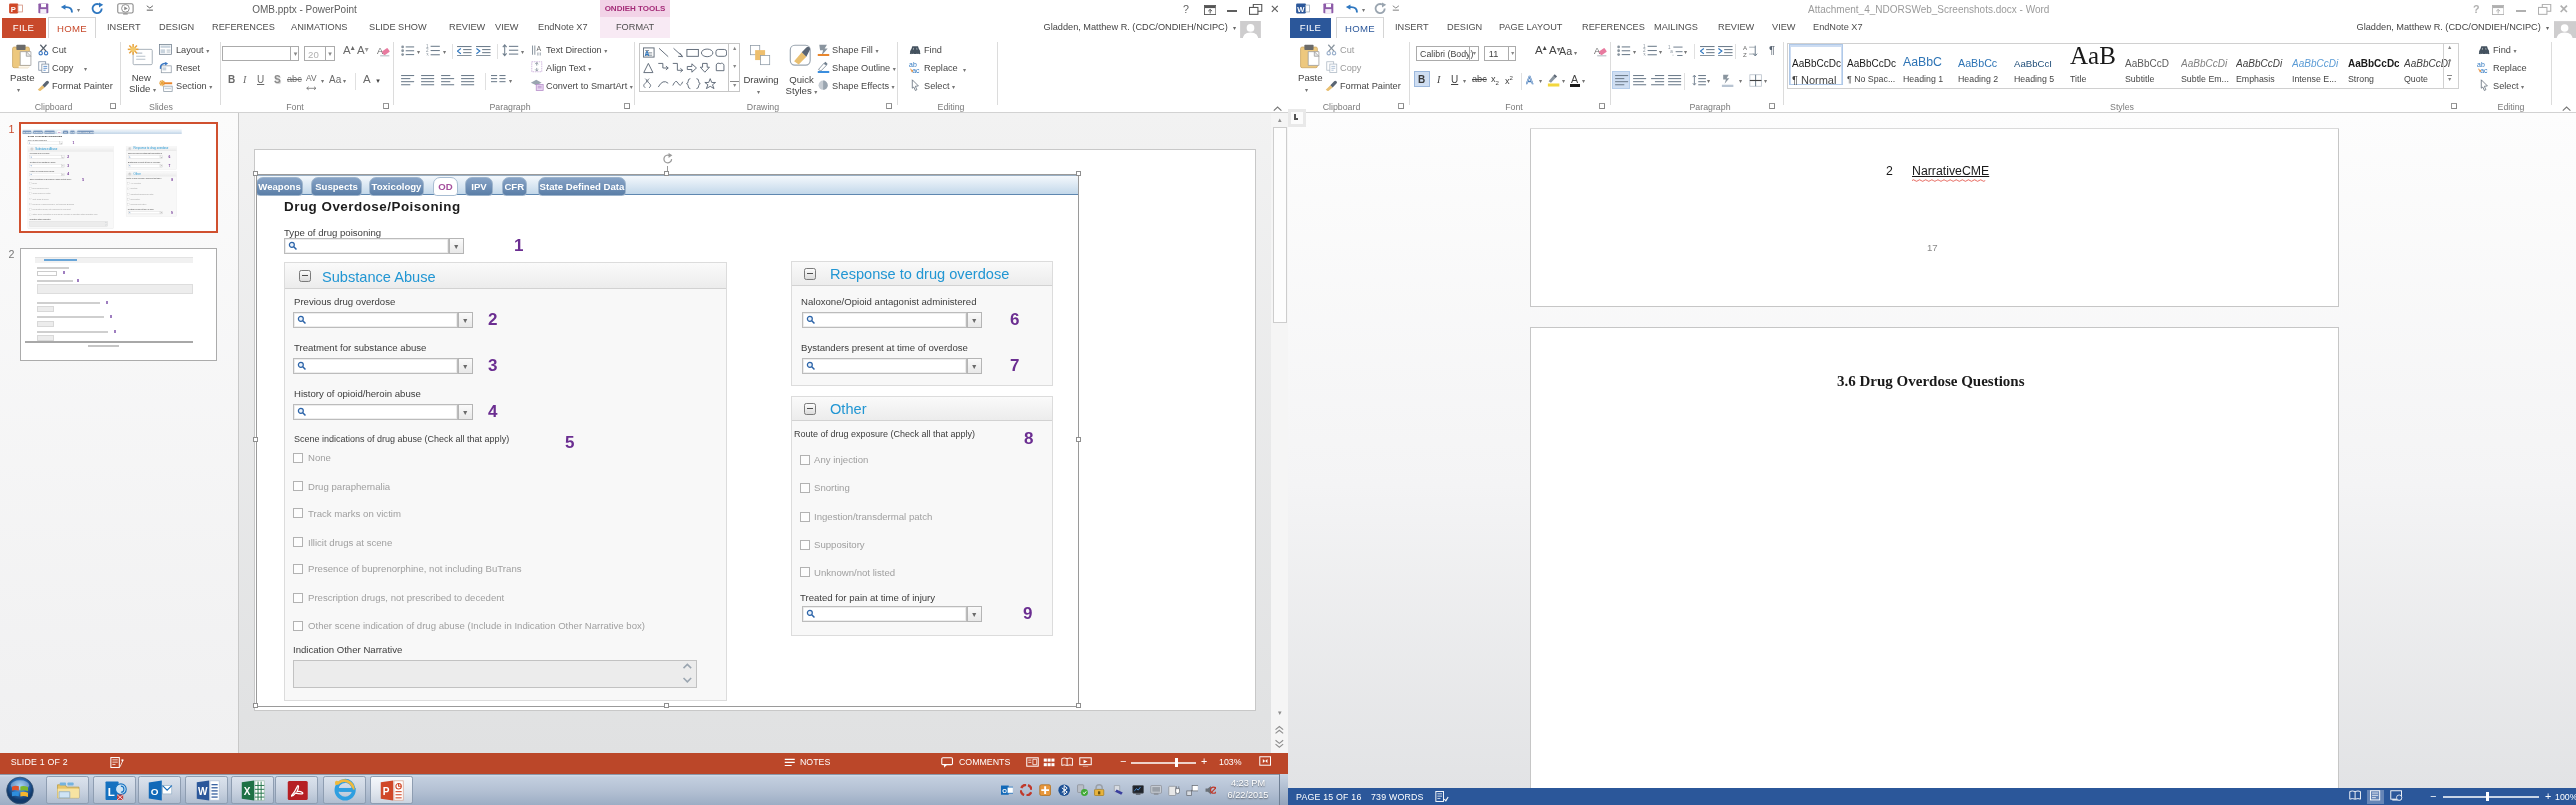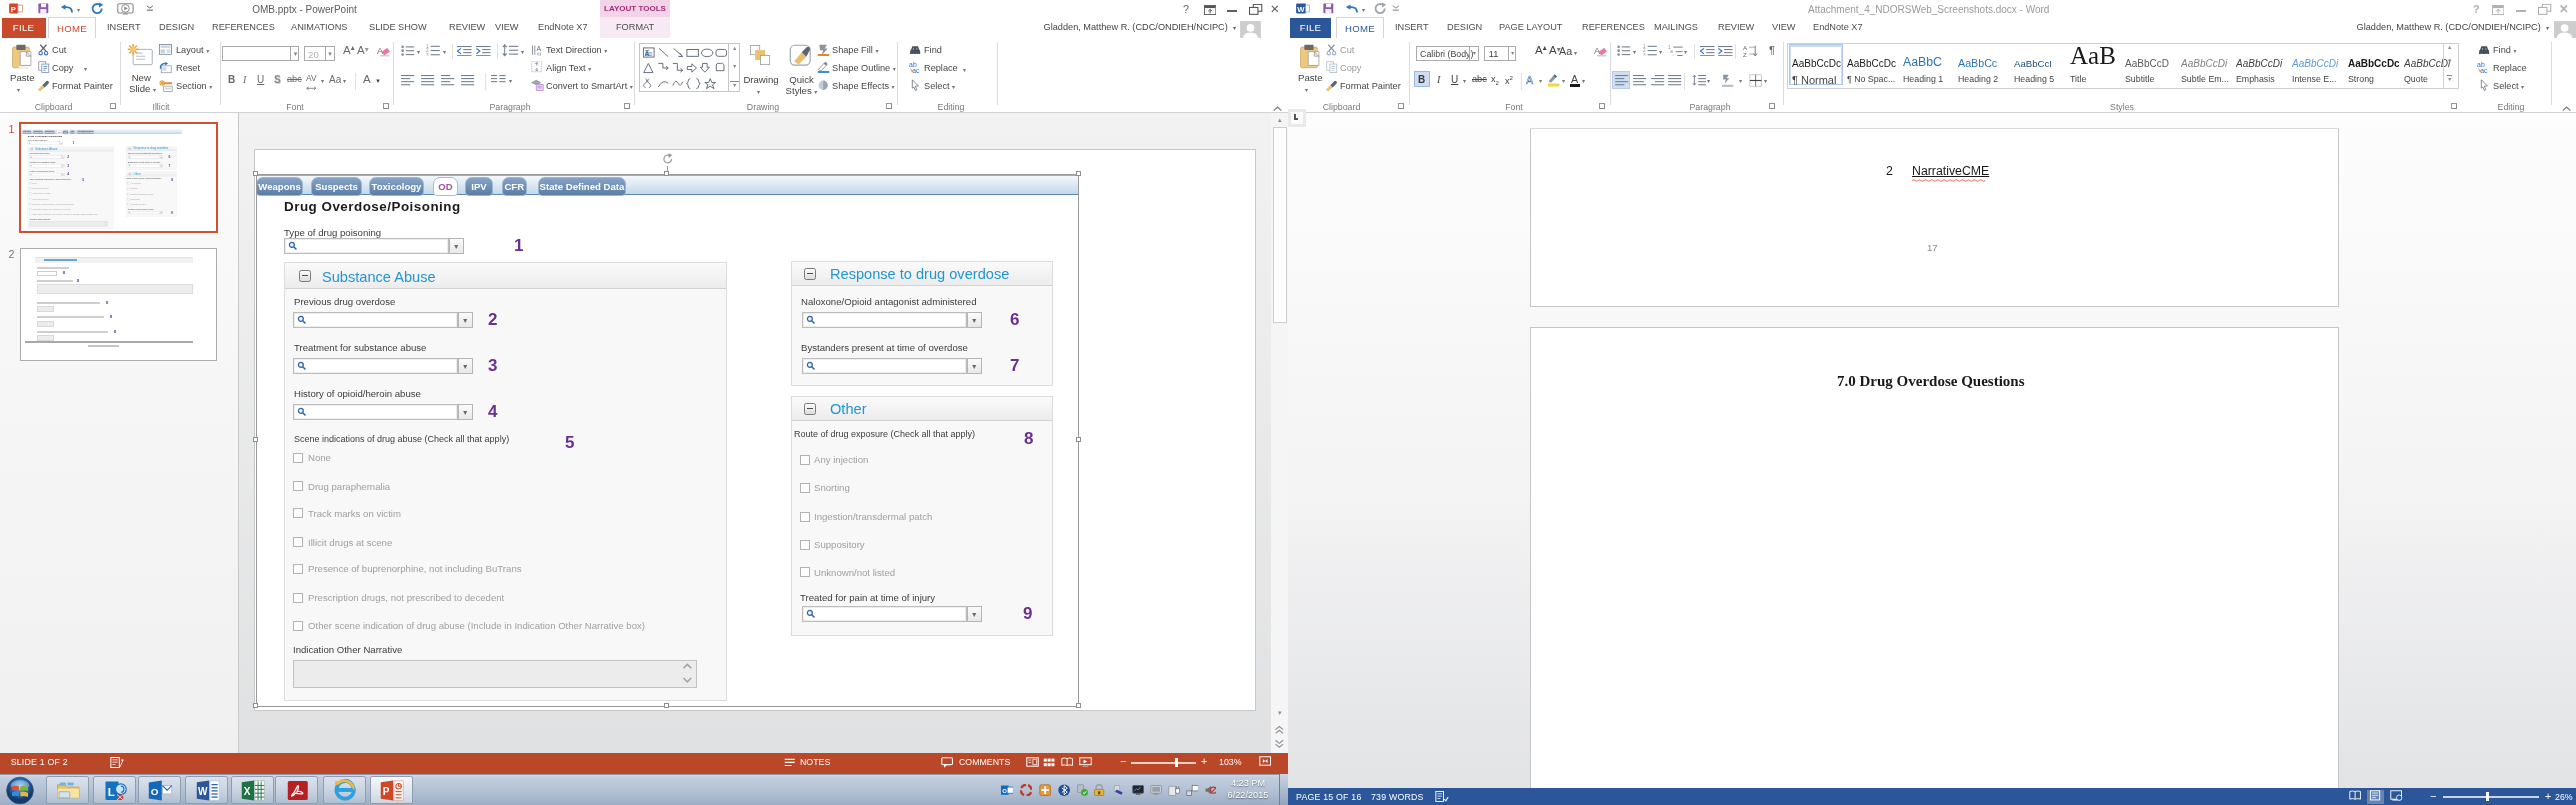--- a/index.html
+++ b/index.html
@@ -23,21 +23,21 @@
 .ptitle{position:absolute;top:6.1px;font-size:14.6px;color:#2196d3;white-space:nowrap}
 .pico{position:absolute;width:11.5px;height:11.5px;border:0.8px solid #7b7b7b;border-radius:2.3px;background:linear-gradient(#fcfcfc,#dcdcdc)}
 .pico:before{content:"";position:absolute;left:1.5px;top:3.8px;width:6.1px;height:1.5px;background:#4e4e4e}
 .ftab{position:absolute;height:19px;background:linear-gradient(#87a3c6,#5a7ea7);border:0.8px solid #9db4cc;border-radius:7px 7px 3.8px 3.8px;color:#fff;font-size:9.6px;font-weight:bold;text-align:center;line-height:18.4px}
 .hnd{position:absolute;width:5.4px;height:5.4px;background:#fff;border:0.8px solid #8f8f8f}
 .wbtn{position:absolute;color:#555;font-size:10px}
 .st{position:absolute;color:#fff;font-size:8.8px;white-space:nowrap}
 .ri{position:absolute;font-size:9.2px;color:#464646;white-space:nowrap}
 </style></head><body>
 <div class="a" style="left:600px;top:0;width:70px;height:38px;background:#f8eaf4"></div>
-<div class="a" style="left:600px;top:0;width:70px;height:17px;background:#f2d3e7;color:#a42c78;font-size:8px;font-weight:bold;text-align:center;line-height:18.4px">LAYOUT TOOLS</div>
+<div class="a" style="left:600px;top:0;width:70px;height:17px;background:#f2d3e7;color:#a42c78;font-size:8px;font-weight:bold;text-align:center;line-height:18.4px">ONDIEH TOOLS</div>
 <div class="a" style="left:205px;top:3.8px;width:199px;font-size:10px;color:#5d5d5d;text-align:center;white-space:nowrap">OMB.pptx - PowerPoint</div>
 <svg class="a" style="left:9.2px;top:2.3px" width="14" height="13" viewBox="0 0 18 17">
     <rect x="0" y="2" width="12" height="13" rx="1.5" fill="#d04727"></rect>
     <text x="2.2" y="12.5" fill="#fff" font-size="10" font-weight="bold" font-family="Liberation Sans">P</text>
     <rect x="11.5" y="4" width="6" height="9" fill="#fff" stroke="#d08a76" stroke-width="1"></rect>
   </svg>
 <svg class="a" style="left:38px;top:3.1px" width="10.7" height="10.7" viewBox="0 0 14 14">
     <rect x="0.5" y="0.5" width="13" height="13" rx="1" fill="#8d5aa8"></rect>
     <rect x="4" y="1" width="6.5" height="4.5" fill="#fff"></rect>
     <rect x="3" y="8" width="8" height="6" fill="#f3eef8"></rect>
@@ -159,21 +159,21 @@
       <line x1="4" y1="0" x2="4" y2="8"></line>
       <line x1="0" y1="4" x2="8" y2="4"></line>
       <line x1="1.2" y1="1.2" x2="6.8" y2="6.8"></line>
       <line x1="6.8" y1="1.2" x2="1.2" y2="6.8"></line>
     </g>
     <rect x="6" y="3" width="11" height="2.5" fill="#e8862d"></rect>
     <rect x="6" y="8" width="11" height="7" fill="#fff" stroke="#8e9aa6"></rect>
     <rect x="7.5" y="10" width="8" height="2" fill="#c9d4de"></rect>
   </svg>
 <div class="ri" style="left:176px;top:81px">Section <span class="arr" style="position:static">▾</span></div>
-<div class="gl" style="left:142px;width:38px">Illicit</div>
+<div class="gl" style="left:142px;width:38px">Slides</div>
 <div class="a" style="left:222px;top:46px;width:77px;height:15.3px;border:0.8px solid #ababab;background:#fff"></div>
 <div class="a" style="left:290px;top:46px;width:10px;height:15.3px;border-left:0.8px solid #ababab;color:#888;font-size:6.1px;text-align:center;line-height:15.3px">▼</div>
 <div class="a" style="left:304px;top:46px;width:31px;height:15.3px;border:0.8px solid #ababab;background:#fff;font-size:9.6px;color:#b0b0b0;padding:1.5px 0 0 3.1px">20</div>
 <div class="a" style="left:325px;top:46px;width:9.2px;height:15.3px;border-left:0.8px solid #ababab;color:#888;font-size:6.1px;text-align:center;line-height:15.3px">▼</div>
 <div class="ri" style="left:343px;top:44px;font-size:11.5px;color:#6a6a6a">A<span style="font-size:7.7px;position:relative;top:-3.8px">▴</span> A<span style="font-size:7.7px;position:relative;top:-2.3px;color:#999">▾</span></div>
 <svg class="a" style="left:377px;top:45px" width="14" height="13" viewBox="0 0 18 17">
     <text x="0" y="12" font-size="12" fill="#6a6a6a" font-family="Liberation Sans">A</text>
     <rect x="7" y="6" width="9" height="6" rx="1" fill="#e87a9f" transform="rotate(-35 11 9)"></rect>
     <rect x="4" y="13" width="12" height="2" fill="#c8cdd2"></rect>
   </svg>
@@ -1226,21 +1226,21 @@
 <div class="a" style="left:1294px;top:114px;width:3.8px;height:6.1px;border-left:2.3px solid #555;border-bottom:2.3px solid #555"></div>
 <div class="a" style="left:1530px;top:128px;width:809px;height:179px;background:#fff;border:0.8px solid #c6c6c6;border-top:none"></div>
 <div class="a" style="left:1530px;top:128px;width:809px;height:0.8px;background:#dadada"></div>
 <div class="a" style="left:1530px;top:327px;width:809px;height:462px;background:#fff;border:0.8px solid #c6c6c6;border-bottom:none"></div>
 <div class="a" style="left:1886px;top:164px;font-size:12.3px;color:#1a1a1a">2</div>
 <div class="a" style="left:1912px;top:164px;font-size:12.3px;color:#1a1a1a;text-decoration:underline">NarrativeCME</div>
 <svg class="a" style="left:1912px;top:179px" width="74" height="3.1" viewBox="0 0 97 4">
     <path d="M0,2 q2,-2 4,0 t4,0 t4,0 t4,0 t4,0 t4,0 t4,0 t4,0 t4,0 t4,0 t4,0 t4,0 t4,0 t4,0 t4,0 t4,0 t4,0 t4,0 t4,0 t4,0 t4,0 t4,0 t4,0 t4,0" fill="none" stroke="#e03c31" stroke-width="1"></path>
   </svg>
 <div class="a" style="left:1927px;top:242px;font-size:9.6px;color:#8a8a8a">17</div>
-<div class="a" style="left:1837px;top:373px;width:192px;font-size:15px;font-weight:bold;color:#1a1a1a;font-family:'Liberation Serif',serif;white-space:nowrap">7.0 Drug Overdose Questions</div>
+<div class="a" style="left:1837px;top:373px;width:192px;font-size:15px;font-weight:bold;color:#1a1a1a;font-family:'Liberation Serif',serif;white-space:nowrap">3.6 Drug Overdose Questions</div>
 <div class="a" style="left:1288px;top:788px;width:1288px;height:17px;background:#2b579a"></div>
 <div class="st" style="left:1296px;top:792px;letter-spacing:0.2px">PAGE 15 OF 16</div>
 <div class="st" style="left:1371px;top:792px;letter-spacing:0.2px">739 WORDS</div>
 <svg class="a" style="left:1435px;top:790px" width="14" height="12.3" viewBox="0 0 18 16">
     <rect x="1" y="2" width="10" height="13" fill="none" stroke="#fff" stroke-width="1.2"></rect>
     <path d="M3,5 h6 M3,8 h6 M3,11 h4" stroke="#fff"></path>
     <path d="M12,12 l2,2 l3,-5" stroke="#fff" stroke-width="1.4" fill="none"></path>
   </svg>
 <svg class="a" style="left:2349px;top:790px" width="13" height="10.7" viewBox="0 0 17 14">
     <path d="M8,2 Q4,0.5 1,2 L1,12 Q4,10.5 8,12 Q12,10.5 15,12 L15,2 Q12,0.5 8,2 M8,2 L8,12" stroke="#fff" fill="none" stroke-width="1.2"></path>
@@ -1252,13 +1252,13 @@
   </svg>
 <svg class="a" style="left:2390px;top:790px" width="13" height="10.7" viewBox="0 0 17 14">
     <rect x="1" y="1" width="14" height="11" fill="none" stroke="#fff" stroke-width="1.2"></rect>
     <path d="M3,13 h11" stroke="#fff" stroke-width="1.5"></path>
     <circle cx="12" cy="10" r="3.5" fill="#2b579a" stroke="#fff"></circle>
   </svg>
 <div class="st" style="left:2430px;top:790px;font-size:10.7px">−</div>
 <div class="a" style="left:2443px;top:796px;width:96px;height:1.5px;background:rgba(255,255,255,.75)"></div>
 <div class="a" style="left:2486px;top:792px;width:3.1px;height:9.2px;background:#fff"></div>
 <div class="st" style="left:2545px;top:790px;font-size:10.7px">+</div>
-<div class="st" style="left:2555px;top:792px">26%</div>
+<div class="st" style="left:2555px;top:792px">100%</div>
 
 </body></html>

